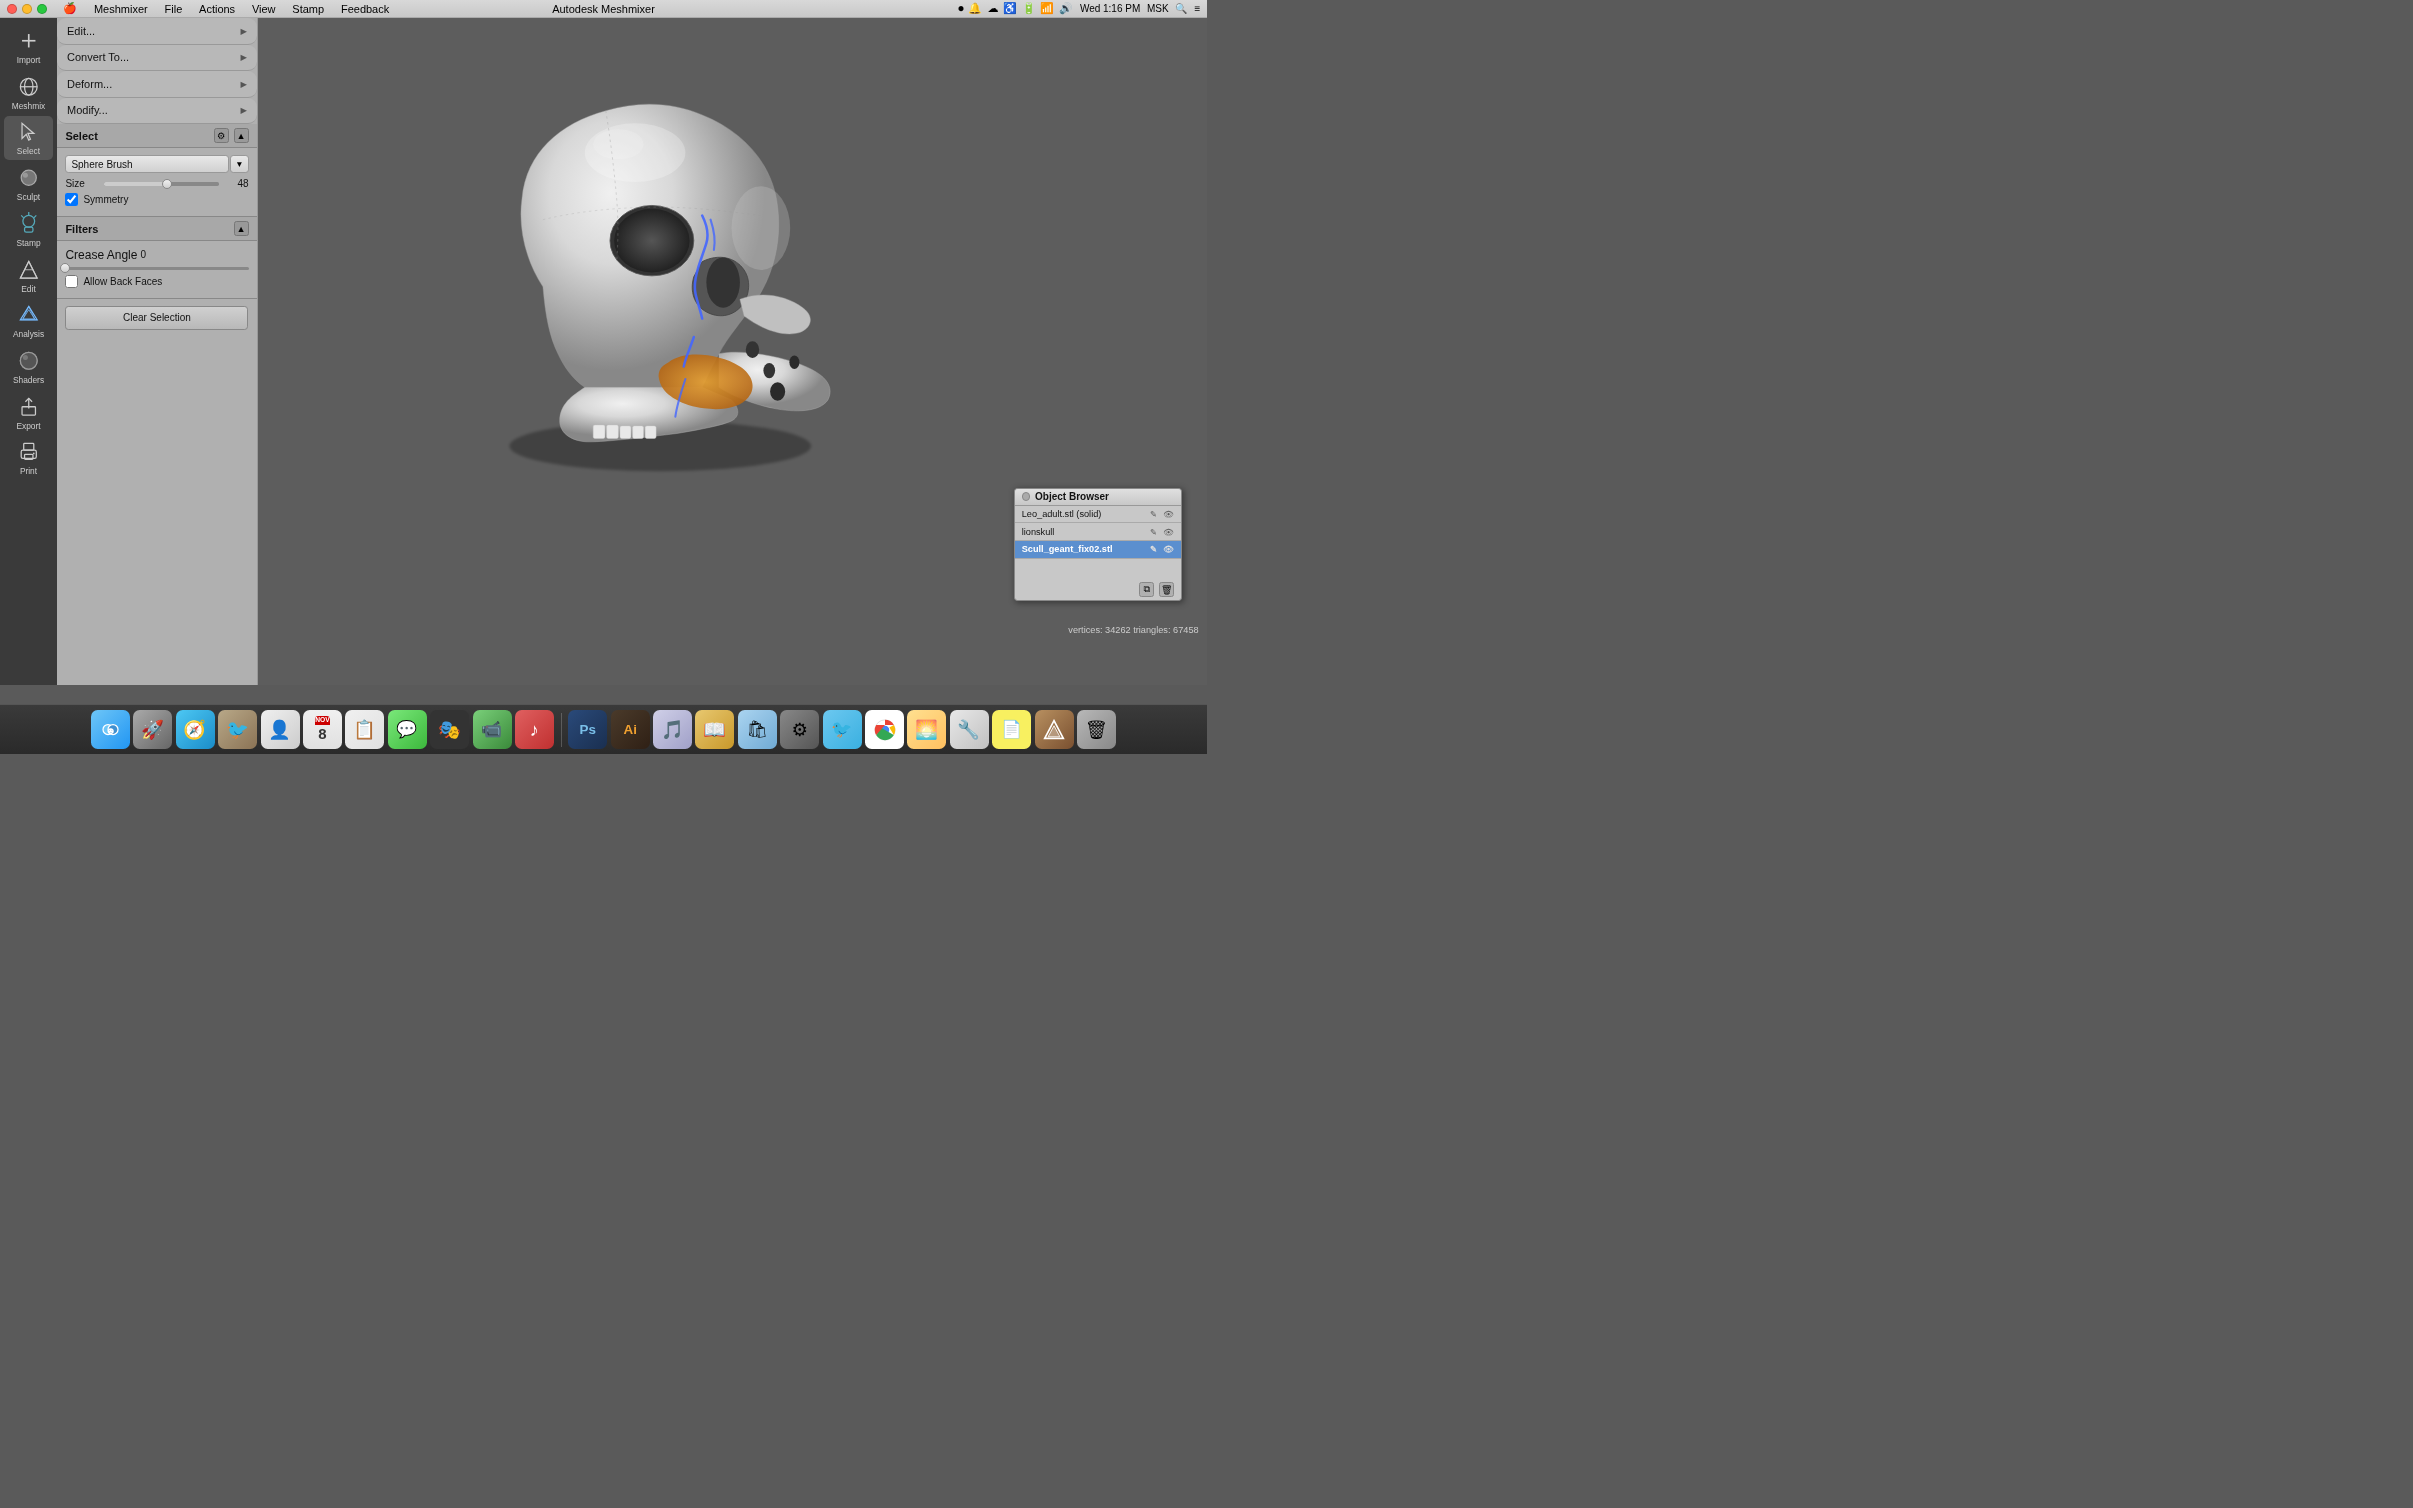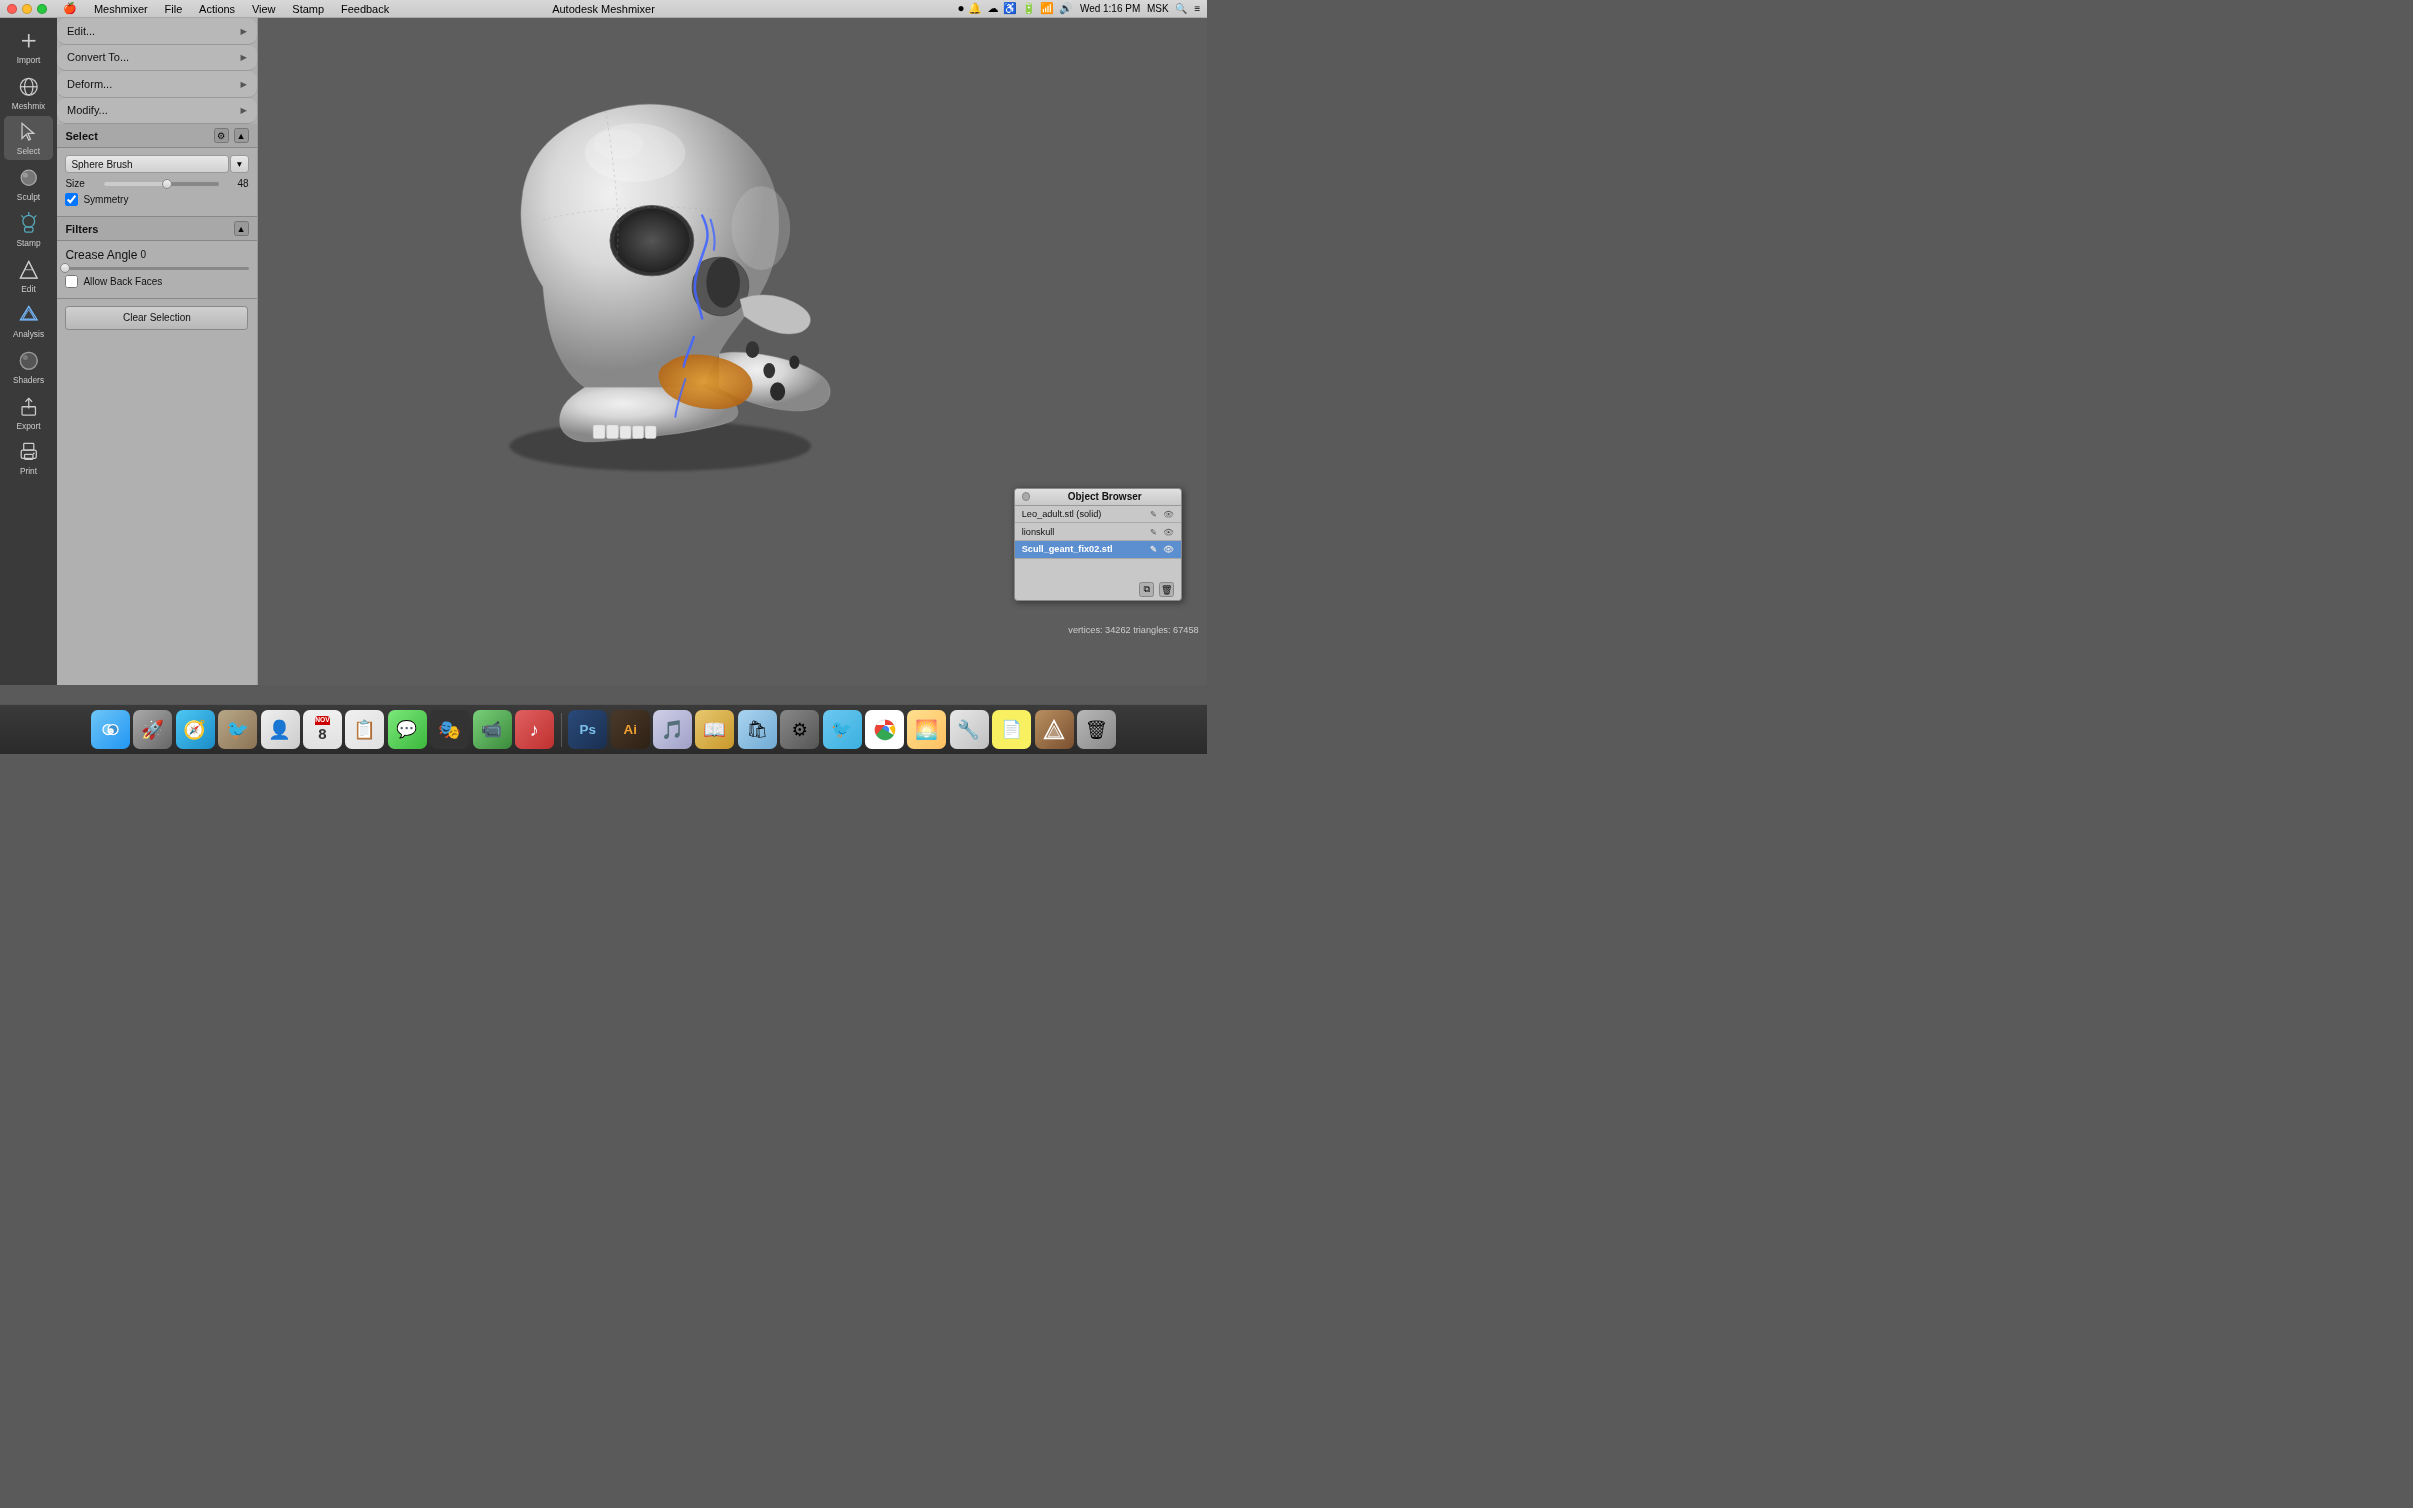--- a/index.html
+++ b/index.html
@@ -330,21 +330,20 @@
       height: 8.4px;
       background: #aaa;
       border-radius: 50%;
       border: 0.8px solid #888;
     }
     .ob-title {
       font-size: 10px;
       font-weight: 600;
       color: #111;
       flex: 1;
-      text-align: center;
     }
     .ob-row {
       display: flex;
       align-items: center;
       padding: 2.5px 6.7px;
       border-bottom: 0.8px solid #aaa;
       cursor: pointer;
       background: #c8c8c8;
     }
     .ob-row.selected { background: #5b8fcf; font-weight: bold; }

